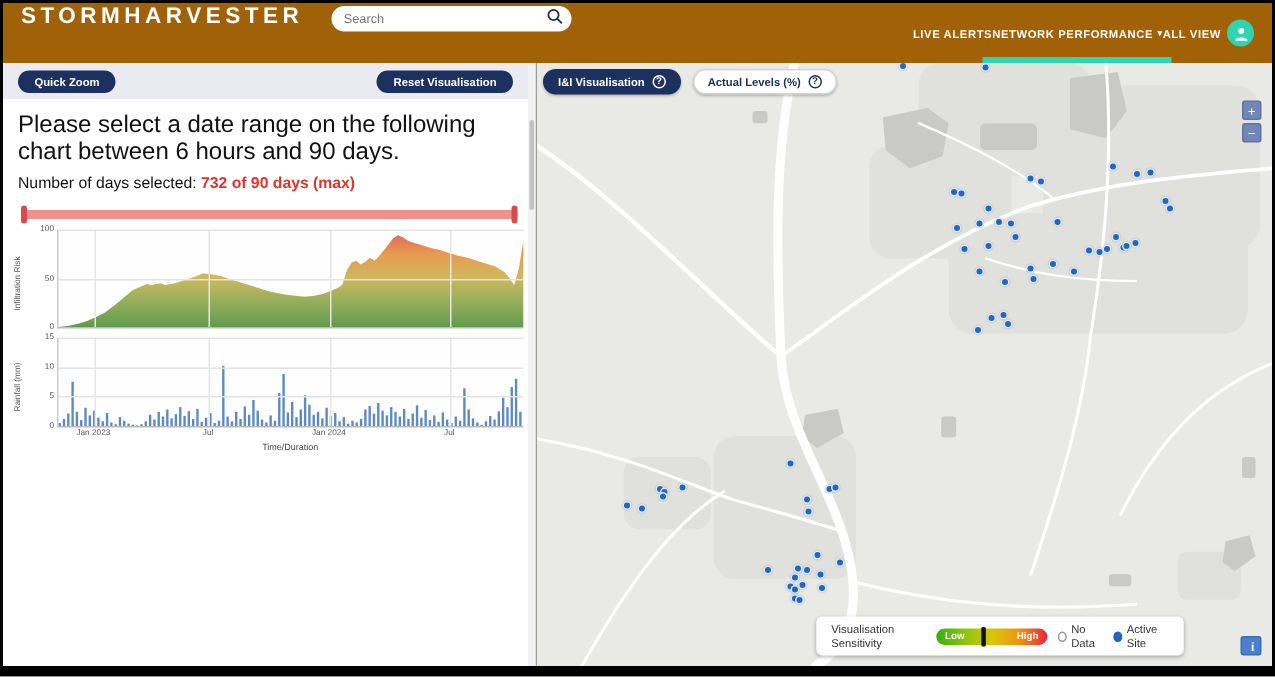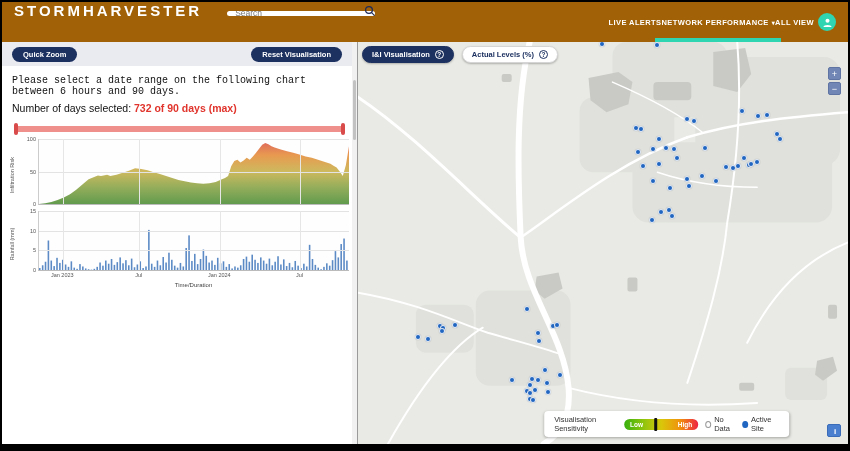--- a/index.html
+++ b/index.html
@@ -3,38 +3,38 @@
 <meta charset="utf-8">
 <style>
   html,body{margin:0;padding:0;background:#9a9a9a;}
   *{box-sizing:border-box;font-family:"Liberation Sans",sans-serif;}
   #frame{position:relative;width:850px;height:451px;background:#fff;
          border:2px solid #000;border-bottom:7px solid #000;overflow:hidden;}
   
   #hdr{position:relative;height:40px;background:#a16207;display:flex;align-items:flex-start;padding:0 12px;}
   #logo{color:#fff;font-weight:bold;font-size:15px;letter-spacing:3px;margin-right:18px;white-space:nowrap;}
   .searchwrap{position:relative;width:162px;}
-  .searchwrap input{width:100%;height:19px;border-radius:10px;border:7px solid #a16207;background:#fff;
+  .searchwrap input{width:100%;height:19px;border-radius:10px;border:1px solid #a16207;background:#fff;
     font-size:8.5px;padding:0 22px 0 8px;color:#1e2a58;outline:none;}
   .search-ic{position:absolute;right:6px;top:3px;width:12px;height:12px;}
   #nav{margin-left:auto;display:flex;align-items:center;height:100%;}
   .navitem{position:relative;display:flex;align-items:center;height:100%;color:#fff;font-size:7.5px;
     font-weight:bold;letter-spacing:.4px;cursor:pointer;white-space:nowrap;}
   .navitem .caret{font-size:6px;margin-left:3px;}
   .navitem .underline{position:absolute;left:-6px;right:-6px;bottom:0;height:4px;background:#2fd5b0;}
   #avatar{width:18px;height:18px;border-radius:50%;background:#2fd5b0;display:flex;align-items:center;justify-content:center;margin-left:4px;}
   
   #main{display:flex;height:402px;}
   #panel{position:relative;width:356px;background:#fff;border-right:1px solid #9a9a9a;flex:none;}
   #panel-scroll{position:absolute;top:0;right:0;width:5px;height:100%;background:#f1f1f1;}
   #panel-thumb{position:absolute;top:38px;left:1px;width:3px;height:60px;background:#c2c2c2;border-radius:2px;}
   #toolbar{height:24px;background:#e9ebf1;display:flex;align-items:center;justify-content:space-between;padding:0 10px 0 10px;margin-right:5px;}
   .navy-btn{background:#1d3160;color:#fff;font-size:7.5px;font-weight:bold;border:none;border-radius:9px;
     height:15px;padding:0 11px;cursor:pointer;}
-  #instr{font-size:10px;color:#111;margin:9px 10px 0 10px;font-family:Liberation Mono, monospace;}
+  #instr{font-size:16px;color:#111;margin:9px 10px 0 10px;}
   #daysline{font-size:10.5px;color:#111;margin:5px 10px 0 10px;font-weight:bold;}
   #daysline .red{font-weight:bold;}
   
   #slider{position:relative;height:12px;margin:9px 12px 2px 12px;}
   #slider .track{position:absolute;left:0;right:0;top:3px;height:6px;background:#f0908c;border-radius:2px;}
   #slider .hL,#slider .hR{position:absolute;top:0;width:4px;height:12px;background:#d94a4a;border-radius:2px;}
   #slider .hL{left:0;} #slider .hR{right:0;}
   
   #charts{position:relative;margin:4px 8px 0 8px;}
   .chart-row{position:relative;margin-left:28px;}

